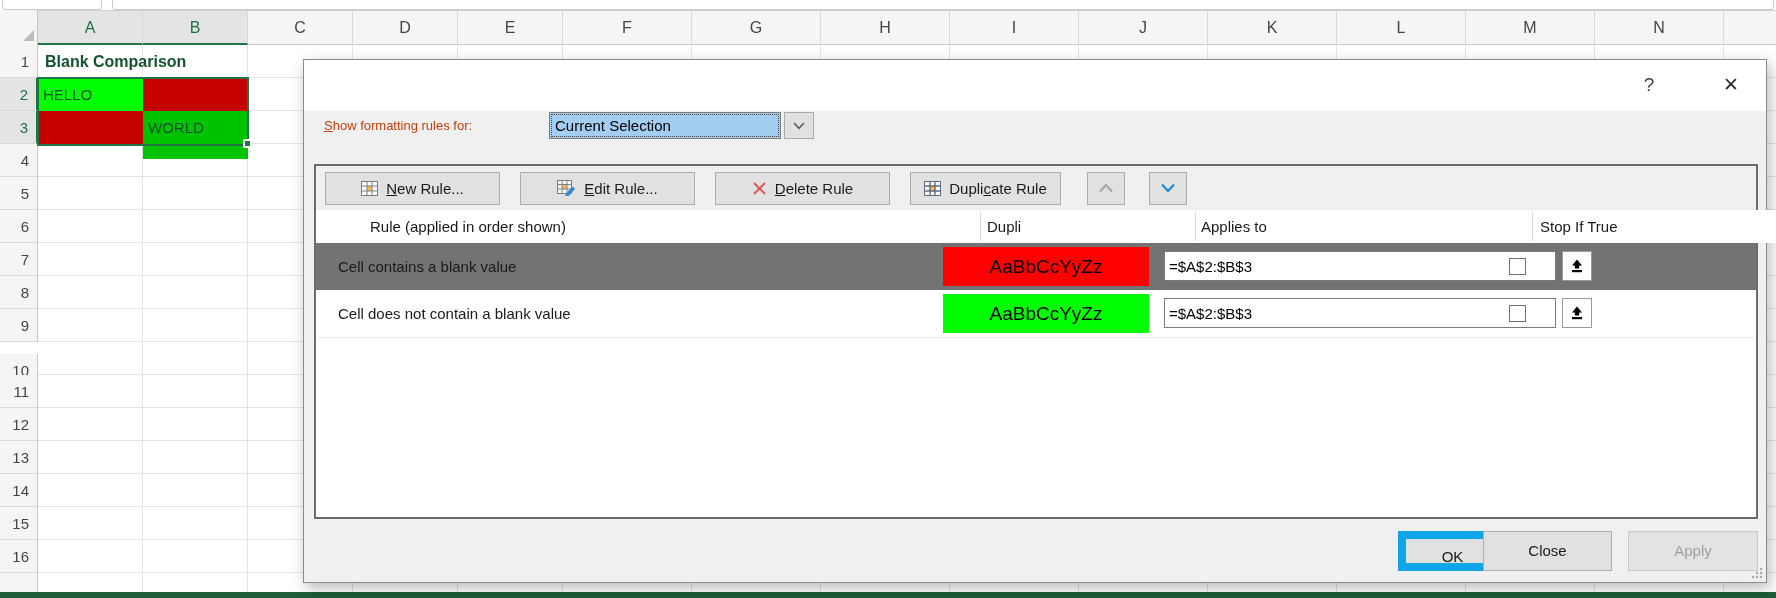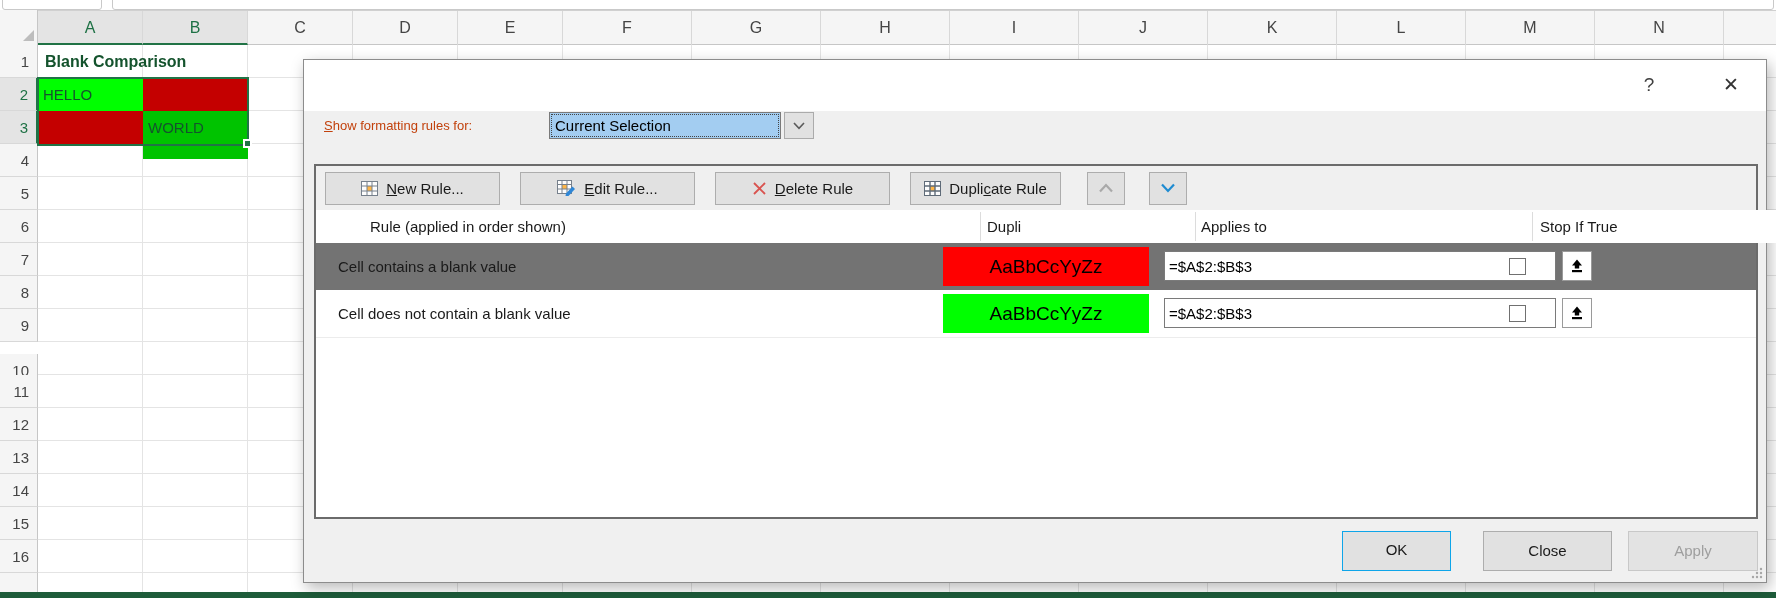--- a/index.html
+++ b/index.html
@@ -69,21 +69,21 @@
   .applies{position:absolute;left:848px;top:8px;width:392px;height:30px;background:#fff;border:1px solid #7A7A7A;
           box-sizing:border-box;font-size:15px;font-family:"Liberation Sans","DejaVu Sans",sans-serif;
           padding:0 4px;color:#000;}
   .picker{position:absolute;left:1246px;top:8px;width:30px;height:30px;background:#fff;border:1px solid #9A9A9A;
           box-sizing:border-box;display:flex;align-items:center;justify-content:center;}
   .stopcb{position:absolute;left:1193px;top:15px;width:17px;height:17px;background:#fff;border:1px solid #707070;
           box-sizing:border-box;}
   .rowsep{position:absolute;left:0;top:171px;width:1440px;height:1px;background:#ECECEC;}
   .fbtn{position:absolute;top:471px;height:40px;background:#E1E1E1;border:1px solid #ADADAD;box-sizing:border-box;
         text-align:center;line-height:38px;font-size:15px;color:#1a1a1a;}
-  .okbtn{left:1038px;width:109px;border:1px solid #0ea5e9;line-height:36px;}
+  .okbtn{left:1094px;width:109px;border:8px solid #0ea5e9;line-height:36px;}
   .clsbtn{left:1179px;width:129px;}
   .apbtn{left:1324px;width:130px;background:#E3E3E3;border-color:#C8C8C8;color:#9E9E9E;}
   .grip{position:absolute;right:3px;bottom:3px;width:12px;height:12px;}
 </style>
 </head>
 <body>
 
 <div class="screen">
 
   <div class="sliver">

